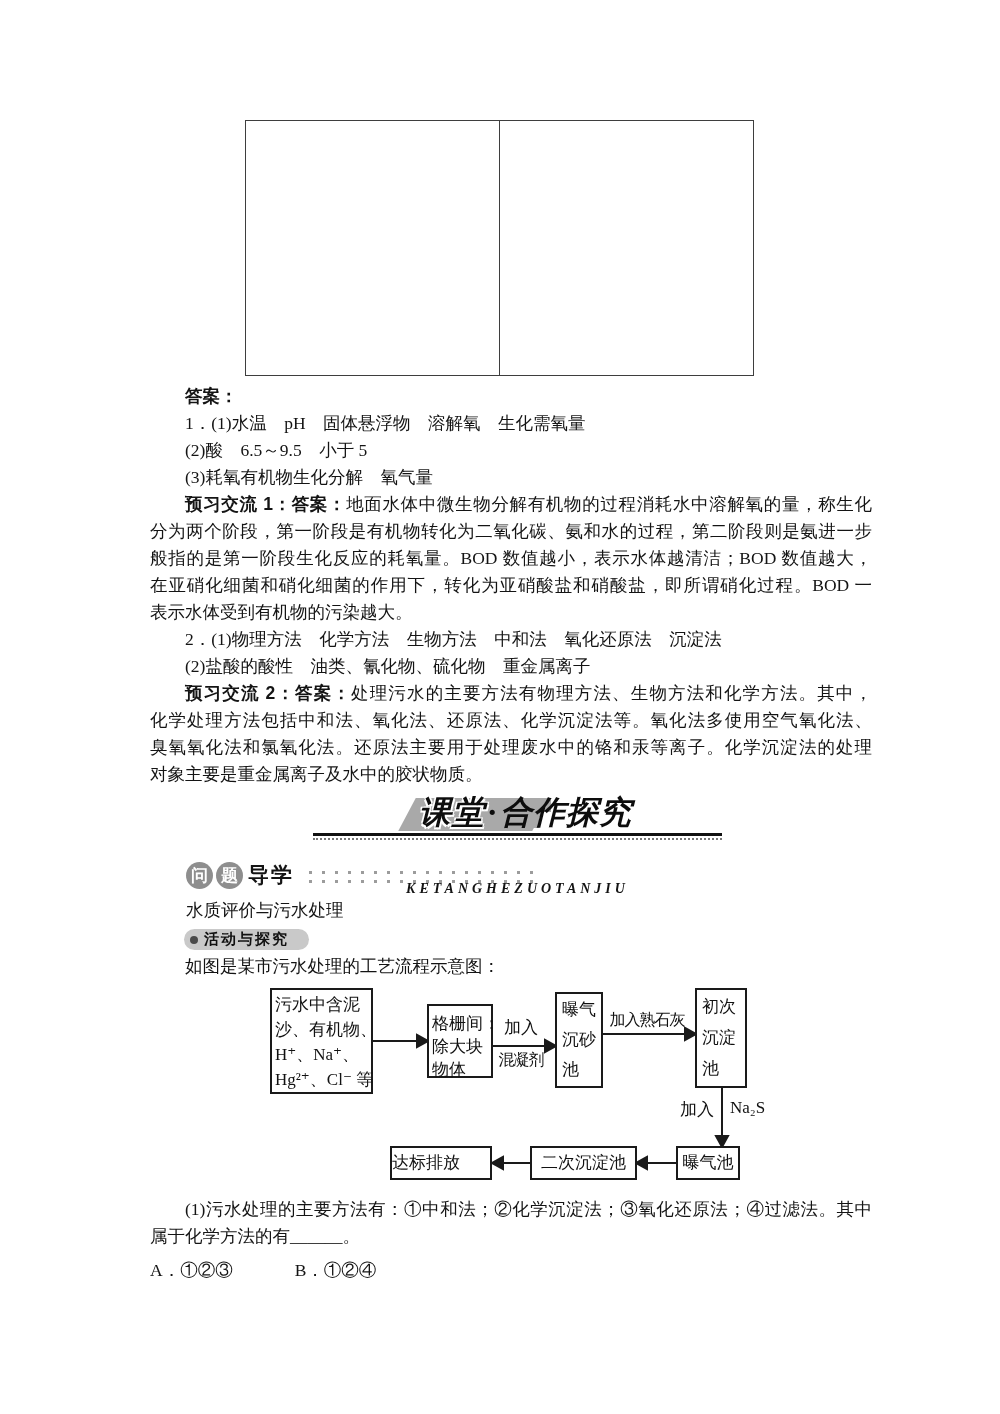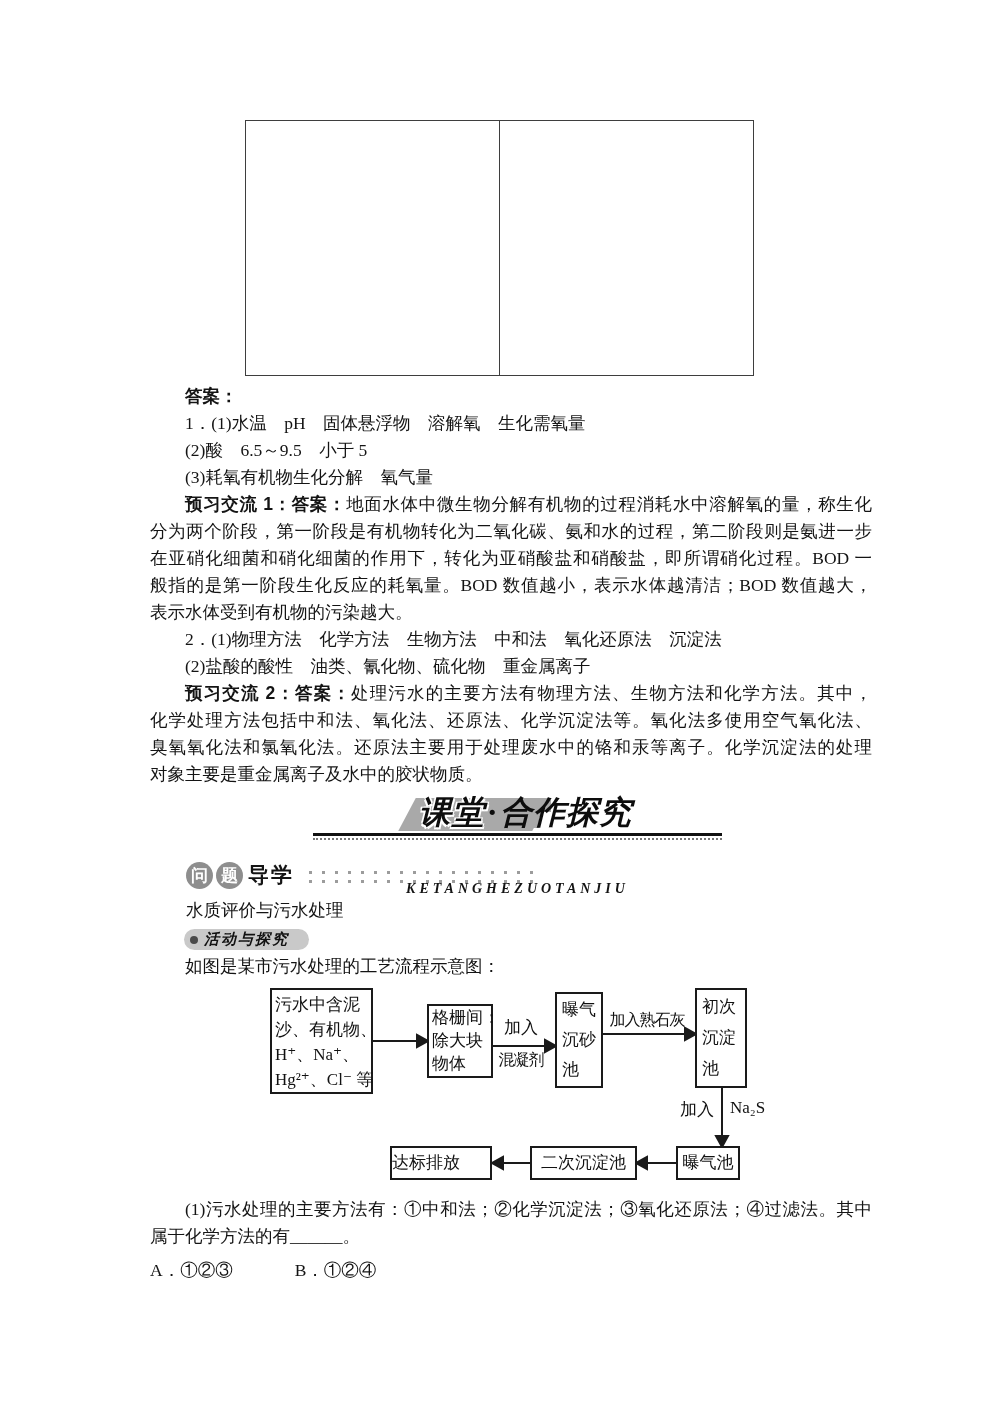--- a/index.html
+++ b/index.html
@@ -46,34 +46,34 @@
   .g-label { font-family:"Liberation Sans",sans-serif; font-weight:700; font-size:21px;
     margin-left:5px; letter-spacing:2px; }
   .g-dots { width:238px; height:18px; margin-left:10px; margin-top:4px;
     background-image:radial-gradient(circle,#9c9c9c 1.7px,transparent 2px);
     background-size:13px 9px; }
 
   .topic-title { left:186px; top:898px; font-size:17.5px; }
 
   
   .badge { left:184px; top:929px; height:21px; display:flex; align-items:center;
-    background:#c9c9c9; border-radius:11px; padding:0 20px 0 6px;font-style:italic; }
+    background:#c9c9c9; border-radius:11px; padding:0 20px 0 6px; }
   .badge-dot { width:8px; height:8px; border-radius:50%; background:#4a4a4a; margin-right:6px; }
   .badge-label { font-family:"Liberation Sans",sans-serif; font-weight:700;
     font-size:15px; letter-spacing:2px; color:#111; }
 
   .flow-intro { left:150px; top:953px; width:722px; }
 
   
   .flow { left:0; top:980px; width:1000px; height:212px; }
   .fbox { position:absolute; border:2px solid #1a1a1a; background:#fff;
     box-sizing:border-box; font-size:17px; color:#111; }
   .fbox div { white-space:nowrap; }
   .fb1 { left:270px; top:8px;  width:103px; height:106px; line-height:25px; padding:2px 3px; }
-  .fb2 { left:427px; top:24px; width:66px;  height:74px;  line-height:23px; padding:0 3px; }
+  .fb2 { left:427px; top:24px; width:66px;  height:74px;  line-height:23px; padding:6px 3px; }
   .fb3 { left:555px; top:12px; width:48px;  height:96px;  line-height:30px; padding:1px 5px; }
   .fb4 { left:695px; top:8px;  width:52px;  height:100px; line-height:31px; padding:1px 5px; }
   .fb5 { left:676px; top:166px; width:64px;  height:34px; line-height:30px; text-align:center; }
   .fb6 { left:530px; top:166px; width:107px; height:34px; line-height:30px; text-align:center; }
   .fb7 { left:390px; top:166px; width:102px; height:34px; line-height:30px; text-align:left; }
   .flabel { position:absolute; font-size:16px; color:#111; white-space:nowrap; }
   .fl-add  { left:494px; top:36px;  width:54px; text-align:center; font-size:17px; }
   .fl-coag { left:490px; top:70px;  width:62px; text-align:center; letter-spacing:-1px; }
   .fl-lime { left:599px; top:30px;  width:96px; text-align:center; letter-spacing:-1px; }
   .fl-na2s-l { left:662px; top:118px; width:52px; text-align:right; font-size:17px; }
@@ -96,22 +96,22 @@
   </div>
 
   <div class="abs content body-text">
     <div class="indent hei">答案：</div>
     <div class="indent">1．(1)水温　pH　固体悬浮物　溶解氧　生化需氧量</div>
     <div class="indent">(2)酸　6.5～9.5　小于 5</div>
     <div class="indent">(3)耗氧有机物生化分解　氧气量</div>
 
     <div class="indent jline"><span class="hei">预习交流 1：答案：</span><span>地面水体中微生物分解有机物的过程消耗水中溶解氧的量，称生化</span></div>
     <div class="jline">分为两个阶段，第一阶段是有机物转化为二氧化碳、氨和水的过程，第二阶段则是氨进一步</div>
+    <div class="jline">般指的是第一阶段生化反应的耗氧量。BOD 数值越小，表示水体越清洁；BOD 数值越大，</div>
     <div class="jline">在亚硝化细菌和硝化细菌的作用下，转化为亚硝酸盐和硝酸盐，即所谓硝化过程。BOD 一</div>
-    <div class="jline">般指的是第一阶段生化反应的耗氧量。BOD 数值越小，表示水体越清洁；BOD 数值越大，</div>
     <div>表示水体受到有机物的污染越大。</div>
 
     <div class="indent">2．(1)物理方法　化学方法　生物方法　中和法　氧化还原法　沉淀法</div>
     <div class="indent">(2)盐酸的酸性　油类、氰化物、硫化物　重金属离子</div>
 
     <div class="indent jline"><span class="hei">预习交流 2：答案：</span><span>处理污水的主要方法有物理方法、生物方法和化学方法。其中，</span></div>
     <div class="jline">化学处理方法包括中和法、氧化法、还原法、化学沉淀法等。氧化法多使用空气氧化法、</div>
     <div class="jline">臭氧氧化法和氯氧化法。还原法主要用于处理废水中的铬和汞等离子。化学沉淀法的处理</div>
     <div>对象主要是重金属离子及水中的胶状物质。</div>
   </div>

